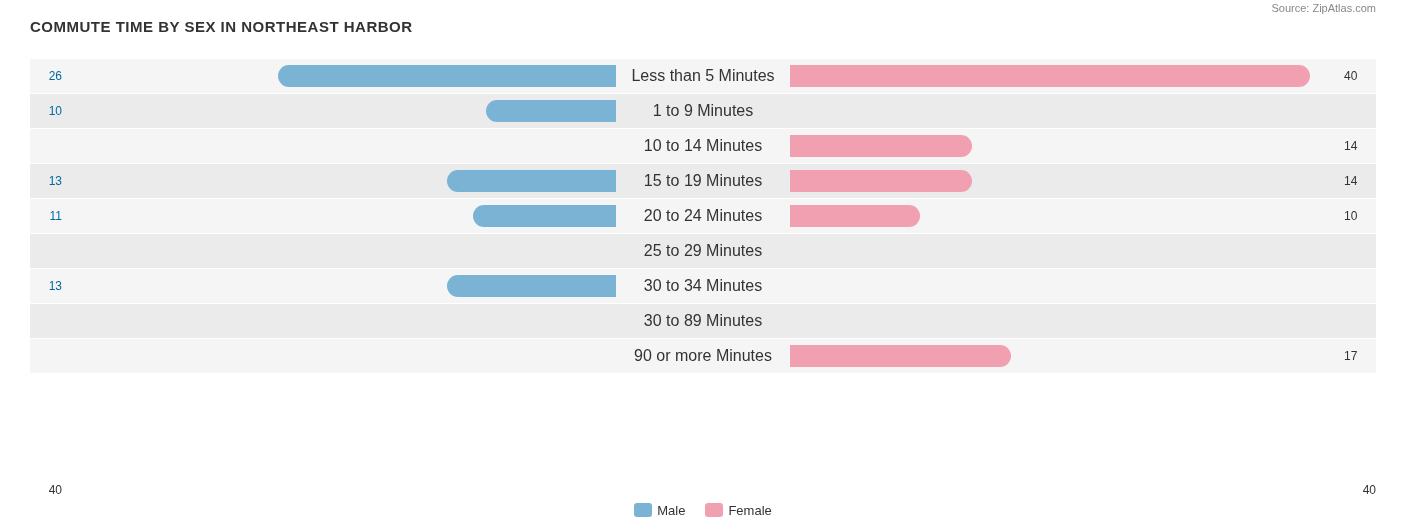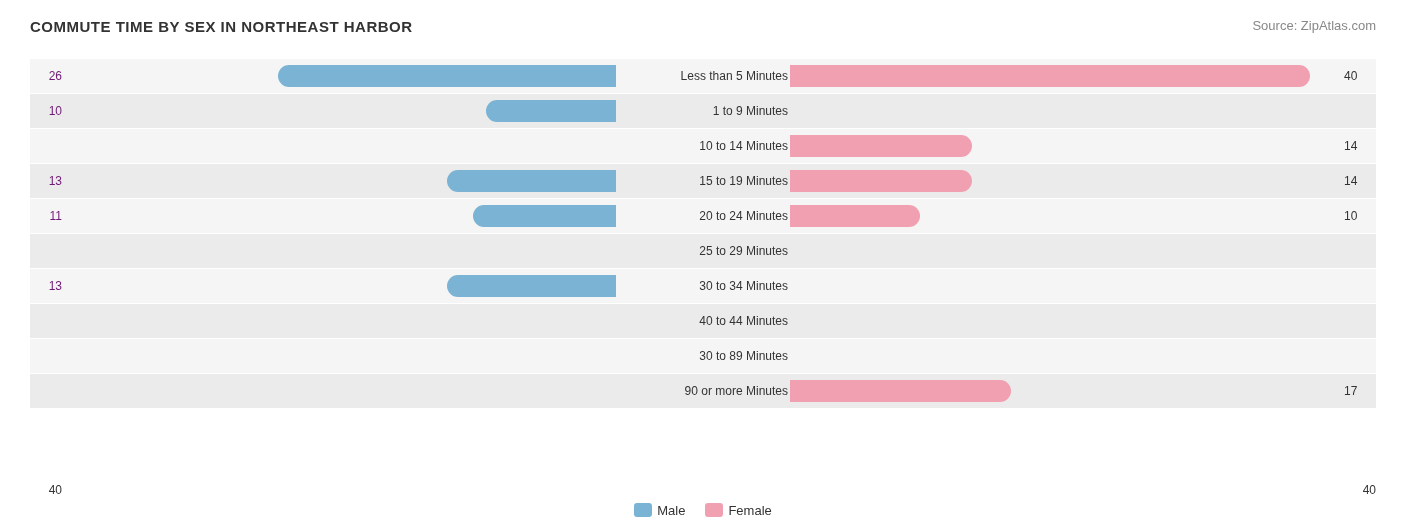--- a/index.html
+++ b/index.html
@@ -22,23 +22,23 @@
     .chart-title {
       font-size: 15px;
       font-weight: bold;
       text-transform: uppercase;
       color: #333;
       margin-bottom: 24px;
       letter-spacing: 0.5px;
     }
     .source-text {
       position: absolute;
-      top: 18px;
+      top: 2px;
       right: 30px;
-      font-size: 13px;
+      font-size: 11px;
       color: #888;
     }
     .chart-area {
       position: relative;
       width: 100%;
       height: 420px;
     }
     .row {
       display: flex;
       align-items: center;
@@ -49,21 +49,21 @@
       background: #f5f5f5;
     }
     .row:nth-child(even) {
       background: #ebebeb;
     }
     .left-value {
       width: 38px;
       text-align: right;
       padding-right: 6px;
       font-size: 12px;
-      color: #701a75;
+      color: #0369a1;
       flex-shrink: 0;
     }
     .bars-wrapper {
       flex: 1;
       display: flex;
       align-items: center;
       height: 100%;
       position: relative;
     }
     .left-bar-container {
@@ -77,22 +77,22 @@
     .right-bar-container {
       flex: 1;
       display: flex;
       justify-content: flex-start;
       align-items: center;
       height: 22px;
       padding-left: 2px;
     }
     .label-center {
       width: 170px;
-      text-align: right;
-      font-size: 12px;
+      text-align: center;
+      font-size: 16px;
       color: #333;
       flex-shrink: 0;
       z-index: 2;
     }
     .bar-male {
       background: #7ab3d4;
       height: 22px;
       border-radius: 11px 0 0 11px;
       min-width: 2px;
     }
@@ -255,33 +255,20 @@
         </div>
       </div>
       <div class="right-value"></div>
     </div>
       <div class="row">
       <div class="left-value"></div>
       <div class="bars-wrapper">
         <div class="left-bar-container">
           <div class="bar-male zero" style="width:0px;"></div>
         </div>
-        <div class="label-center">40 to 44 Minutes</div>
-        <div class="right-bar-container">
-          <div class="bar-female zero" style="width:0px;"></div>
-        </div>
-      </div>
-      <div class="right-value"></div>
-    </div>
-      <div class="row">
-      <div class="left-value"></div>
-      <div class="bars-wrapper">
-        <div class="left-bar-container">
-          <div class="bar-male zero" style="width:0px;"></div>
-        </div>
         <div class="label-center">30 to 89 Minutes</div>
         <div class="right-bar-container">
           <div class="bar-female zero" style="width:0px;"></div>
         </div>
       </div>
       <div class="right-value"></div>
     </div>
       <div class="row">
       <div class="left-value"></div>
       <div class="bars-wrapper">

